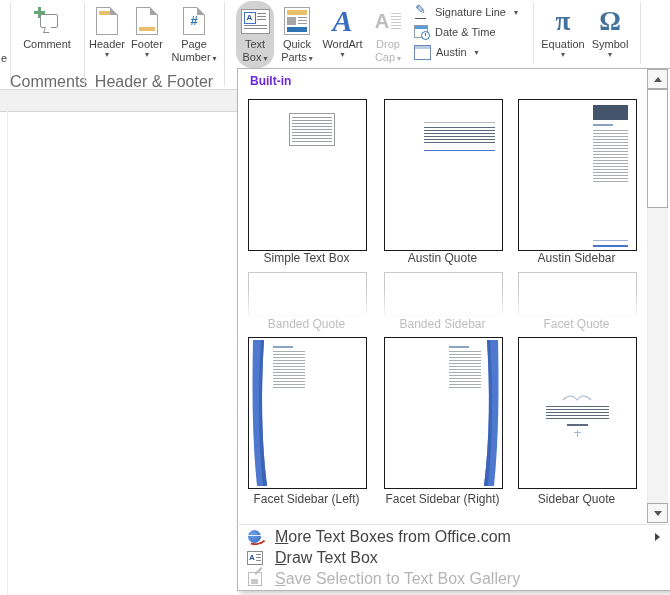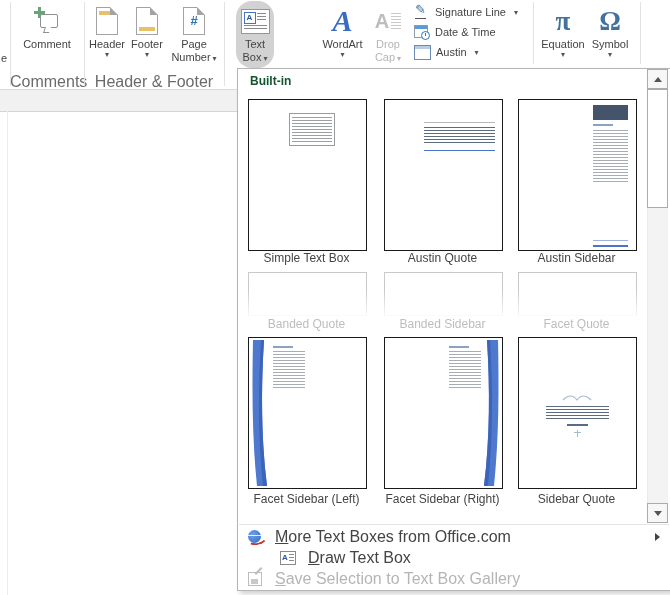--- a/index.html
+++ b/index.html
@@ -73,21 +73,21 @@
   .ic-pi::before{content:"π";}
   .ic-omega::before{content:"Ω";}
   .ic-pi,.ic-omega{font-family:"Liberation Serif",serif;font-weight:bold;font-size:27px;color:#41719c;line-height:28px;}
 
   
   .understrip{left:0;top:89px;width:670px;height:21px;background:#f1f1f1;border-top:1px solid #d9d9d9;border-bottom:1px solid #d5d5d5;}
   .docedge{left:7px;top:111px;width:1px;height:484px;background:#ededed;}
 
   
   .panel{left:237px;top:68px;width:432px;height:521px;background:#fff;border:1px solid #b6b6b6;box-shadow:3px 3px 5px rgba(0,0,0,.18);z-index:10;}
-  .panel-header{left:12px;top:5px;font-size:12px;font-weight:bold;color:#14532d;}
+  .panel-header{left:12px;top:5px;font-size:12px;font-weight:bold;color:#6d28d9;}
 
   .thumb{position:absolute;width:117px;height:150px;background:#fff;border:1px solid #1a1a1a;}
   .thumb-clipped{position:absolute;width:117px;height:42px;background:#fff;border:1px solid #c9c9c9;border-bottom-color:#e3e3e3;
                  -webkit-mask-image:linear-gradient(#000 40%,rgba(0,0,0,.15) 100%);mask-image:linear-gradient(#000 40%,rgba(0,0,0,.15) 100%);}
   .gal-label{position:absolute;width:137px;font-size:12px;color:#444;text-align:center;white-space:nowrap;}
   .gal-label.faded{color:#bdbdbd;}
 
   .tl-gray{background:repeating-linear-gradient(to bottom,#9aa0a6 0,#9aa0a6 1px,transparent 1px,transparent 3px);}
   .tl-dark{background:repeating-linear-gradient(to bottom,#5d6b7e 0,#5d6b7e 1px,transparent 1px,transparent 3px);}
   .tl-fine{background:repeating-linear-gradient(to bottom,#a6adb5 0,#a6adb5 1px,transparent 1px,transparent 3px);}
@@ -196,20 +196,32 @@
       <div class="bicon">
         <div class="ic-textbox">
             <span class="abox"></span>
             <span class="rl"></span>
             <span class="bl"></span>
           </div>
       </div>
       <div class="blbl"><span>Text</span></div>
       <div class="blbl"><span>Box</span><span class="arr">▾</span></div>
     </div>
+    <div class="abs bigbtn" style="left:276px;width:42px;">
+      <div class="bicon">
+        <div class="ic-quickparts">
+            <span class="t"></span>
+            <span class="g"></span>
+            <span class="l"></span>
+            <span class="b"></span>
+          </div>
+      </div>
+      <div class="blbl"><span>Quick</span></div>
+      <div class="blbl"><span>Parts</span><span class="arr">▾</span></div>
+    </div>
     <div class="abs bigbtn" style="left:320px;width:45px;">
       <div class="bicon">
           <span class="ic-wordart"></span>
         </div>
       <div class="blbl"><span>WordArt</span></div>
       <div class="arr-below">▾</div>
     </div>
     <div class="abs bigbtn disabled" style="left:367px;width:42px;">
       <div class="bicon">
         <div class="ic-dropcap">
@@ -330,21 +342,21 @@
     </div>
 
     <div class="menu-sep"></div>
     <div class="menu-item" style="top:457px;">
       <span class="mico">
           <span class="ic-globe"></span>
         </span>
       <span class="mlabel"><u>M</u>ore Text Boxes from Office.com</span>
       <span class="submenu-arrow"></span>
     </div>
-    <div class="menu-item" style="top:478px;margin-left:33px;">
+    <div class="menu-item" style="top:478px;">
       <span class="mico">
           <span class="ic-drawtb"></span>
         </span>
       <span class="mlabel"><u>D</u>raw Text Box</span>
     </div>
     <div class="menu-item disabled" style="top:499px;">
       <span class="mico">
           <span class="ic-savegal"></span>
         </span>
       <span class="mlabel"><u>S</u>ave Selection to Text Box Gallery</span>

